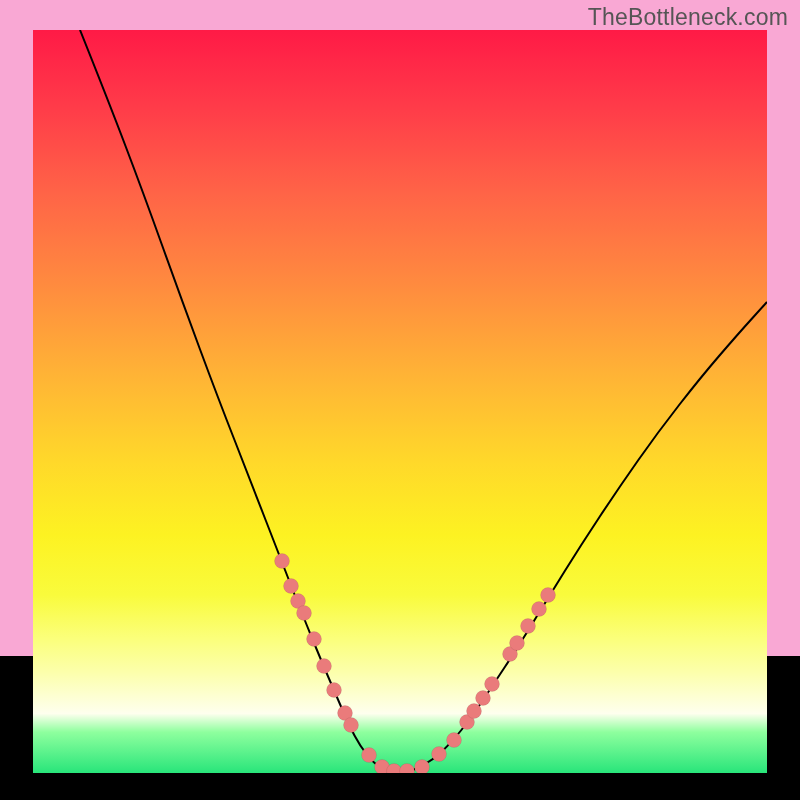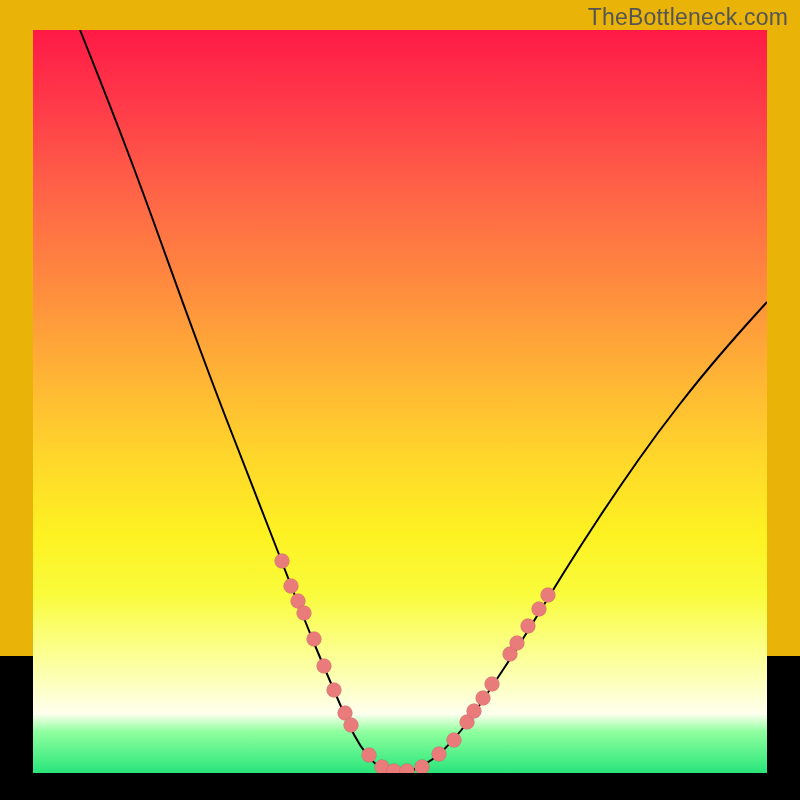--- a/index.html
+++ b/index.html
@@ -10,21 +10,21 @@
     background: #000;
     overflow: hidden;
     font-family: Arial, Helvetica, sans-serif;
   }
   .frame {
     position: absolute;
     top: 0;
     left: 0;
     width: 800px;
     height: 656px;
-    background: #eab308;
+    background: #f9a8d4;
   }
   .plot {
     position: absolute;
     top: 30px;
     left: 33px;
     width: 734px;
     height: 743px;
     
     background: linear-gradient(to bottom,
       #ff1a46 0%,

